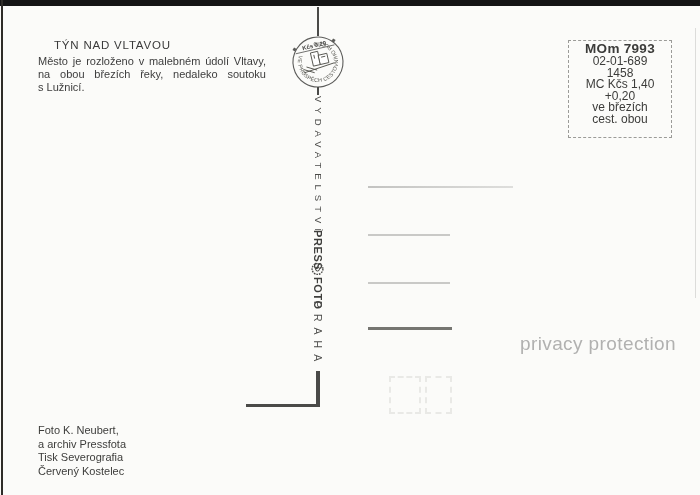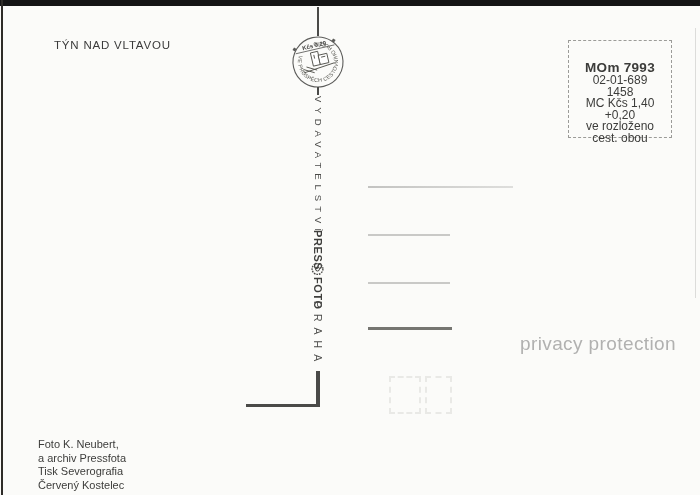--- a/index.html
+++ b/index.html
@@ -41,21 +41,21 @@
   .v-publisher{top:96px;font-size:9.5px;letter-spacing:5px;}
   .v-press{top:230px;font-size:11px;font-weight:700;letter-spacing:0.6px;color:#3f3f3d;}
   .v-foto{top:277px;font-size:11px;font-weight:700;letter-spacing:0.6px;color:#3f3f3d;}
   .v-praha{top:301px;font-size:10.5px;letter-spacing:6px;}
   .pf-logo{position:absolute;left:311px;top:262px;}
 
   
   .stamp-box{
     position:absolute;left:568px;top:40px;width:104px;height:98px;
     border:1px dashed #9b9b98;box-sizing:border-box;
-    text-align:center;color:#3c3c3a;padding-top:19px;
+    text-align:center;color:#3c3c3a;
   }
   .stamp-code{font-size:13.5px;font-weight:700;letter-spacing:0.3px;line-height:15px;}
   .stamp-line{font-size:12px;line-height:11.5px;}
 
   
   .addr{position:absolute;height:2px;}
   .addr1{left:368px;top:186px;width:145px;background:linear-gradient(to right,#c3c3c1,#dededc);}
   .addr2{left:368px;top:234px;width:82px;background:#c9c9c7;}
   .addr3{left:368px;top:282px;width:82px;background:#c9c9c7;}
   .addr4{left:368px;top:327px;width:84px;height:3px;background:#757571;}
@@ -67,33 +67,38 @@
     letter-spacing:0.4px;
   }
   .watermark .wm2{margin-top:-2px;}
 
   
   .dotbox{position:absolute;border:2px dashed #e9e9e6;box-sizing:border-box;}
   .dotbox1{left:389px;top:376px;width:32px;height:38px;}
   .dotbox2{left:425px;top:376px;width:27px;height:38px;}
 
   
-  .credits{position:absolute;left:38px;top:438px;font-size:11px;line-height:13.5px;color:#3d3d3b;}
+  .credits{position:absolute;left:38px;top:424px;font-size:11px;line-height:13.5px;color:#3d3d3b;}
 </style>
 </head>
 <body>
 
 <div class="page">
 
   <div class="border-top"></div>
   <div class="border-left"></div>
   <div class="border-right"></div>
 
   <div class="title">TÝN NAD VLTAVOU</div>
 
+  <div class="desc">
+    <div class="desc-line j">Město je rozloženo v malebném údolí Vltavy,</div>
+    <div class="desc-line j">na obou březích řeky, nedaleko soutoku</div>
+    <div class="desc-line">s Lužnicí.</div>
+  </div>
 
   <div class="seg seg1"></div>
 
   <svg class="emblem" width="62" height="60" viewBox="0 0 62 60">
     <g transform="rotate(-13 31 31)" stroke-linecap="round">
       <circle cx="31" cy="31" r="25" fill="none" stroke="#5c5c5a" stroke-width="1.1"></circle>
       <line x1="11.5" y1="18" x2="50.5" y2="18" stroke="#5c5c5a" stroke-width="0.8"></line>
       <rect x="9.5" y="12" width="3" height="3" fill="#5c5c5a" transform="rotate(45 11 13.5)"></rect>
       <rect x="49.5" y="12" width="3" height="3" fill="#5c5c5a" transform="rotate(45 51 13.5)"></rect>
       <text x="31" y="16" text-anchor="middle" font-size="6" font-weight="bold" fill="#474745">Kčs 0,20</text>
@@ -128,21 +133,21 @@
 
   <div class="seg seg3"></div>
   <div class="seg seg4"></div>
 
   <div class="stamp-box">
     <div class="stamp-code">MOm 7993</div>
     <div class="stamp-line">02-01-689</div>
     <div class="stamp-line">1458</div>
     <div class="stamp-line">MC Kčs 1,40</div>
     <div class="stamp-line">+0,20</div>
-    <div class="stamp-line">ve rozloženo</div>
+    <div class="stamp-line">ve březích</div>
     <div class="stamp-line">cest. obou</div>
   </div>
 
   <div class="addr addr1"></div>
   <div class="addr addr2"></div>
   <div class="addr addr3"></div>
   <div class="addr addr4"></div>
 
   <div class="watermark">
     <div class="wm1">privacy protection</div>

